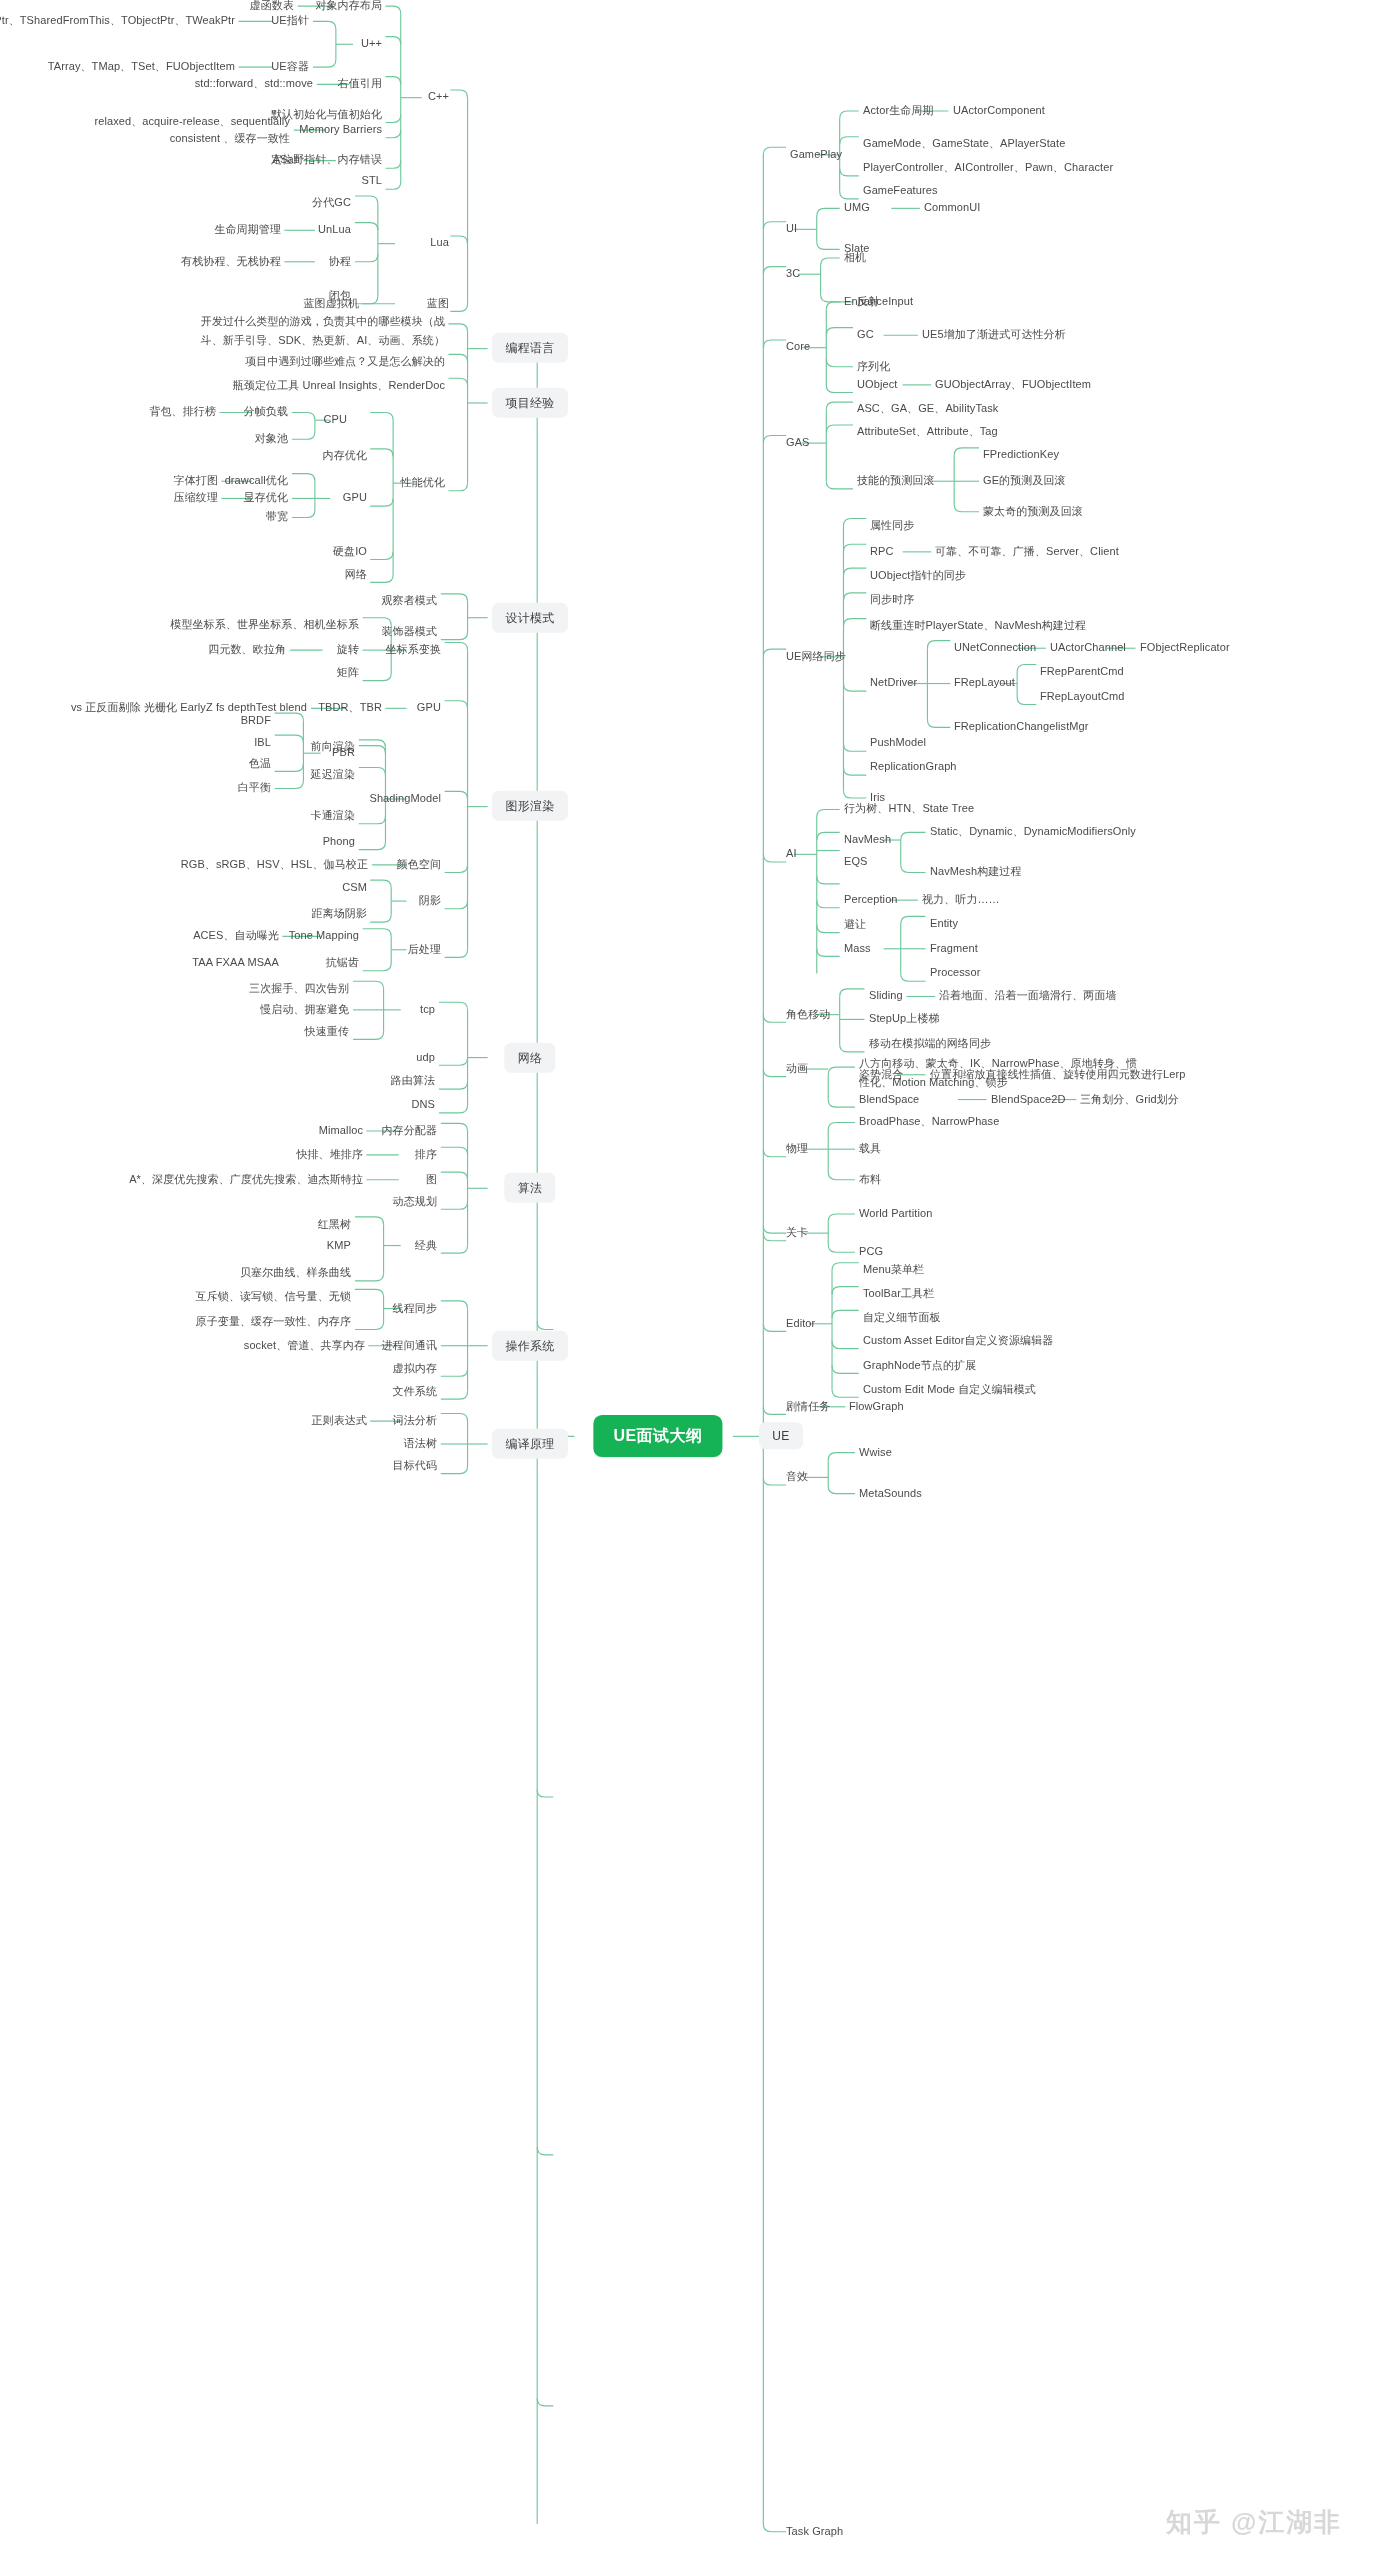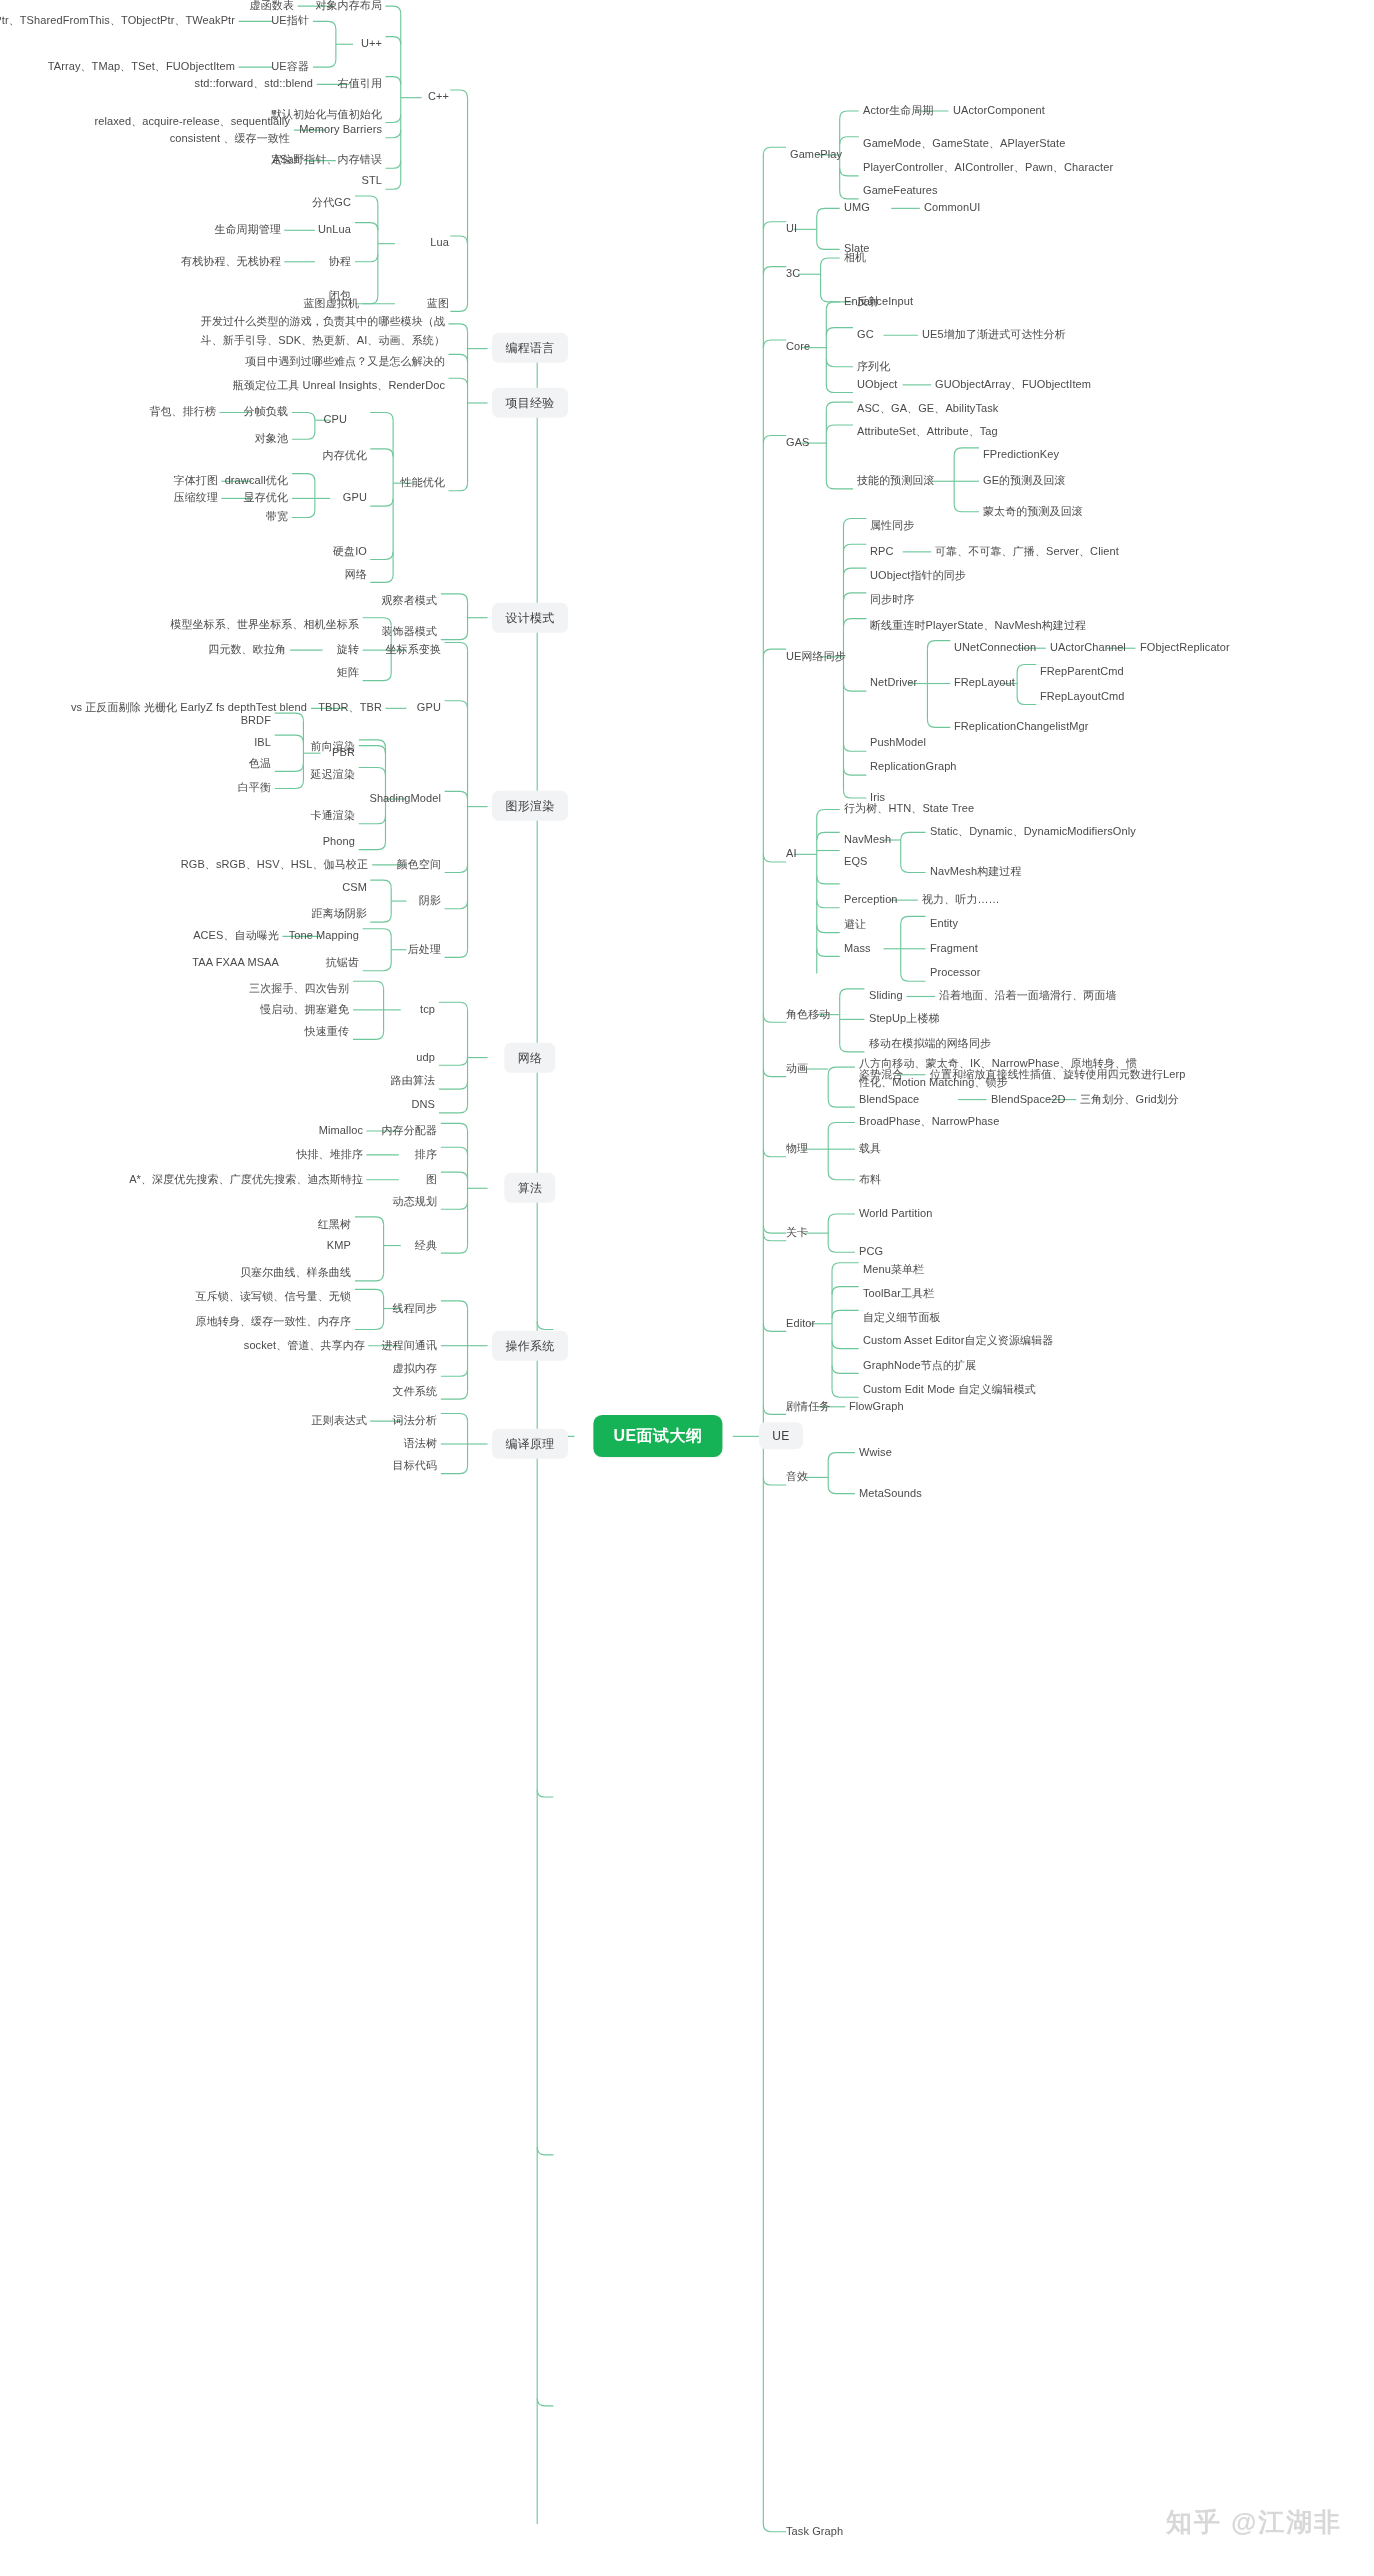--- a/index.html
+++ b/index.html
@@ -416,21 +416,21 @@
   <div class="pill" style="left:530px;top:1346px">操作系统</div>
   <div class="pill" style="left:530px;top:1444px">编译原理</div>
 
   <div class="node r" style="left:449px;top:97px">C++</div>
   <div class="node r" style="left:382px;top:44px">U++</div>
   <div class="node r" style="left:309px;top:21px">UE指针</div>
   <div class="node r" style="left:235px;top:21px">TSharedPtr、TSharedFromThis、TObjectPtr、TWeakPtr</div>
   <div class="node r" style="left:309px;top:67px">UE容器</div>
   <div class="node r" style="left:235px;top:67px">TArray、TMap、TSet、FUObjectItem</div>
   <div class="node r" style="left:382px;top:84px">右值引用</div>
-  <div class="node r" style="left:313px;top:84px">std::forward、std::blend</div>
+  <div class="node r" style="left:313px;top:84px">std::forward、std::move</div>
   <div class="node r" style="left:382px;top:115px">默认初始化与值初始化</div>
   <div class="node r" style="left:382px;top:130px">Memory Barriers</div>
   <div class="node r wrap" style="left:290px;top:130px;width:227px">relaxed、acquire-release、sequentially consistent 、缓存一致性</div>
   <div class="node r" style="left:382px;top:181px">STL</div>
   <div class="node r" style="left:382px;top:160px">定位野指针、内存错误</div>
   <div class="node r" style="left:300px;top:160px">ASan</div>
   <div class="node r" style="left:382px;top:5.7px">对象内存布局</div>
   <div class="node r" style="left:294px;top:5.7px">虚函数表</div>
 
   <div class="node r" style="left:449px;top:243px">Lua</div>
@@ -509,21 +509,21 @@
   <div class="node r" style="left:437px;top:1180px">图</div>
   <div class="node r" style="left:363px;top:1180px">A*、深度优先搜索、广度优先搜索、迪杰斯特拉</div>
   <div class="node r" style="left:437px;top:1202px">动态规划</div>
   <div class="node r" style="left:437px;top:1246px">经典</div>
   <div class="node r" style="left:351px;top:1225px">红黑树</div>
   <div class="node r" style="left:351px;top:1246px">KMP</div>
   <div class="node r" style="left:351px;top:1273px">贝塞尔曲线、样条曲线</div>
 
   <div class="node r" style="left:437px;top:1309px">线程同步</div>
   <div class="node r" style="left:351px;top:1297px">互斥锁、读写锁、信号量、无锁</div>
-  <div class="node r" style="left:351px;top:1322px">原地转身、缓存一致性、内存序</div>
+  <div class="node r" style="left:351px;top:1322px">原子变量、缓存一致性、内存序</div>
   <div class="node r" style="left:437px;top:1346px">进程间通讯</div>
   <div class="node r" style="left:365px;top:1346px">socket、管道、共享内存</div>
   <div class="node r" style="left:437px;top:1369px">虚拟内存</div>
   <div class="node r" style="left:437px;top:1392px">文件系统</div>
 
   <div class="node r" style="left:437px;top:1421px">词法分析</div>
   <div class="node r" style="left:367px;top:1421px">正则表达式</div>
   <div class="node r" style="left:437px;top:1444px">语法树</div>
   <div class="node r" style="left:437px;top:1466px">目标代码</div>
 

